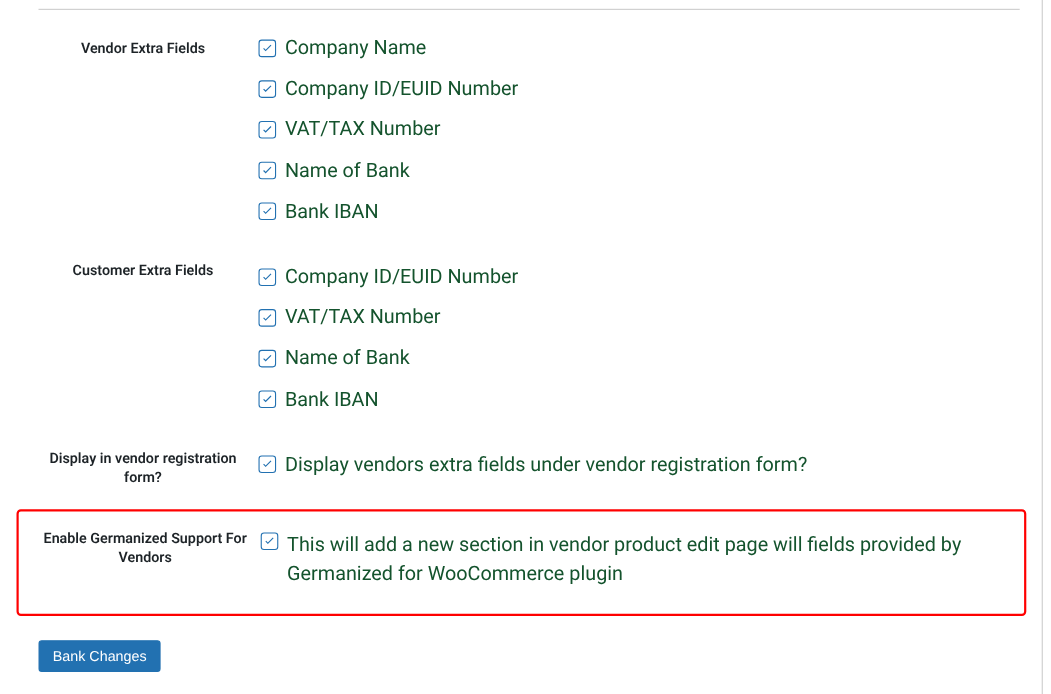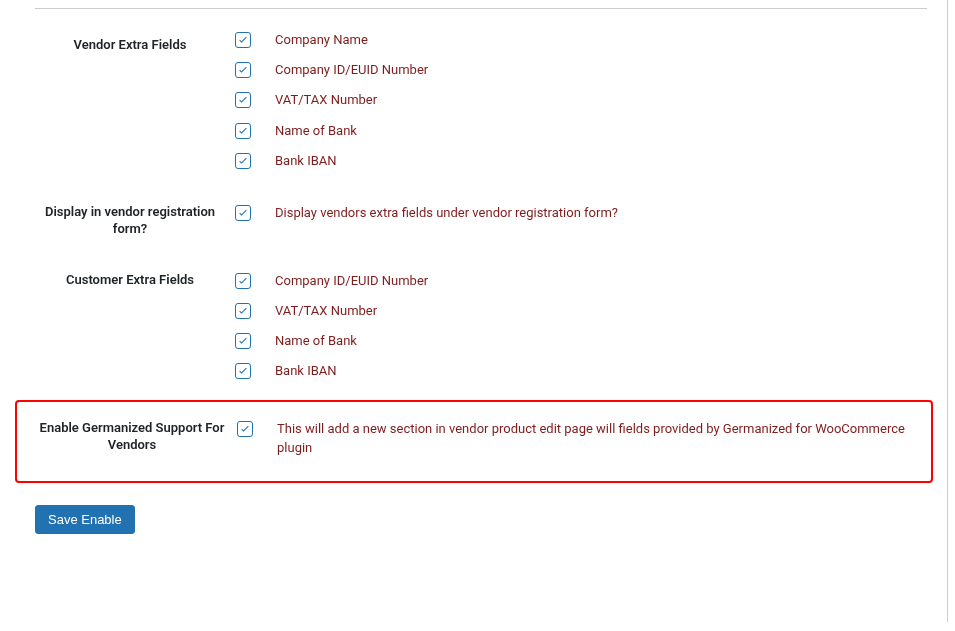--- a/index.html
+++ b/index.html
@@ -78,24 +78,23 @@
     }
     .custom-checkbox.checked svg {
       display: block;
     }
     .custom-checkbox svg {
       display: none;
       width: 12px;
       height: 12px;
     }
     .checkbox-label {
-      font-size: 13px;
-      color: #7f1d1d;
+      font-size: 18px;
+      color: #14532d;
       line-height: 1.4;
-      margin-left: 16px;
     }
     .highlight-box {
       border: 2px solid #ff0000;
       margin-left: -20px;
       margin-right: -6px;
       padding: 8px 6px 14px 20px;
       border-radius: 4px;
     }
     .highlight-box .form-table {
       margin: 0;
@@ -178,67 +177,67 @@
             <svg viewBox="0 0 16 16">
                   <path fill="#2271b1" d="M13 4.5L6 11.5 3 8.5l1-1 2 2 6-6z"></path>
                 </svg>
           </span>
           <span class="checkbox-label">Bank IBAN</span>
         </div>
       </td>
     </tr>
 
     <tr class="spacer-row">
+      <th>Customer Extra Fields</th>
+      <td>
+        <div class="checkbox-row">
+          <span class="custom-checkbox checked">
+            <svg viewBox="0 0 16 16">
+                  <path fill="#2271b1" d="M13 4.5L6 11.5 3 8.5l1-1 2 2 6-6z"></path>
+                </svg>
+          </span>
+          <span class="checkbox-label">Company ID/EUID Number</span>
+        </div>
+        <div class="checkbox-row">
+          <span class="custom-checkbox checked">
+            <svg viewBox="0 0 16 16">
+                  <path fill="#2271b1" d="M13 4.5L6 11.5 3 8.5l1-1 2 2 6-6z"></path>
+                </svg>
+          </span>
+          <span class="checkbox-label">VAT/TAX Number</span>
+        </div>
+        <div class="checkbox-row">
+          <span class="custom-checkbox checked">
+            <svg viewBox="0 0 16 16">
+                  <path fill="#2271b1" d="M13 4.5L6 11.5 3 8.5l1-1 2 2 6-6z"></path>
+                </svg>
+          </span>
+          <span class="checkbox-label">Name of Bank</span>
+        </div>
+        <div class="checkbox-row">
+          <span class="custom-checkbox checked">
+            <svg viewBox="0 0 16 16">
+                  <path fill="#2271b1" d="M13 4.5L6 11.5 3 8.5l1-1 2 2 6-6z"></path>
+                </svg>
+          </span>
+          <span class="checkbox-label">Bank IBAN</span>
+        </div>
+      </td>
+    </tr>
+
+    <tr class="spacer-row">
       <th>Display in vendor registration form?</th>
       <td>
         <div class="checkbox-row">
           <span class="custom-checkbox checked">
             <svg viewBox="0 0 16 16">
                   <path fill="#2271b1" d="M13 4.5L6 11.5 3 8.5l1-1 2 2 6-6z"></path>
                 </svg>
           </span>
           <span class="checkbox-label">Display vendors extra fields under vendor registration form?</span>
-        </div>
-      </td>
-    </tr>
-
-    <tr class="spacer-row">
-      <th>Customer Extra Fields</th>
-      <td>
-        <div class="checkbox-row">
-          <span class="custom-checkbox checked">
-            <svg viewBox="0 0 16 16">
-                  <path fill="#2271b1" d="M13 4.5L6 11.5 3 8.5l1-1 2 2 6-6z"></path>
-                </svg>
-          </span>
-          <span class="checkbox-label">Company ID/EUID Number</span>
-        </div>
-        <div class="checkbox-row">
-          <span class="custom-checkbox checked">
-            <svg viewBox="0 0 16 16">
-                  <path fill="#2271b1" d="M13 4.5L6 11.5 3 8.5l1-1 2 2 6-6z"></path>
-                </svg>
-          </span>
-          <span class="checkbox-label">VAT/TAX Number</span>
-        </div>
-        <div class="checkbox-row">
-          <span class="custom-checkbox checked">
-            <svg viewBox="0 0 16 16">
-                  <path fill="#2271b1" d="M13 4.5L6 11.5 3 8.5l1-1 2 2 6-6z"></path>
-                </svg>
-          </span>
-          <span class="checkbox-label">Name of Bank</span>
-        </div>
-        <div class="checkbox-row">
-          <span class="custom-checkbox checked">
-            <svg viewBox="0 0 16 16">
-                  <path fill="#2271b1" d="M13 4.5L6 11.5 3 8.5l1-1 2 2 6-6z"></path>
-                </svg>
-          </span>
-          <span class="checkbox-label">Bank IBAN</span>
         </div>
       </td>
     </tr>
   </tbody>
     </table>
 
   <div class="highlight-box" style="margin-top:10px;">
     <table class="form-table">
       <tbody>
           <tr>
@@ -252,14 +251,14 @@
             </span>
             <span class="checkbox-label">This will add a new section in vendor product edit page will fields provided by Germanized for WooCommerce plugin</span>
           </div>
         </td>
       </tr>
     </tbody>
       </table>
   </div>
 
 
-  <button class="save-button">Save Enable</button>
+  <button class="save-button">Bank Changes</button>
 </div>
 
 </body></html>

